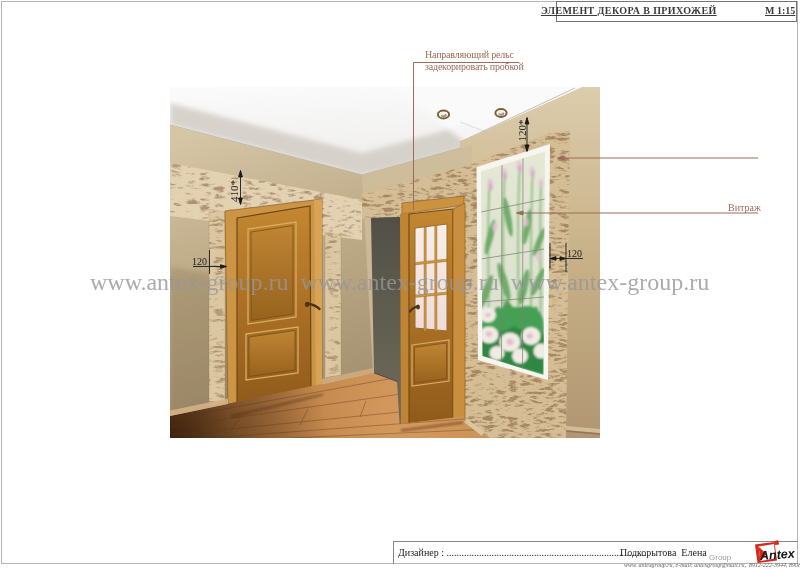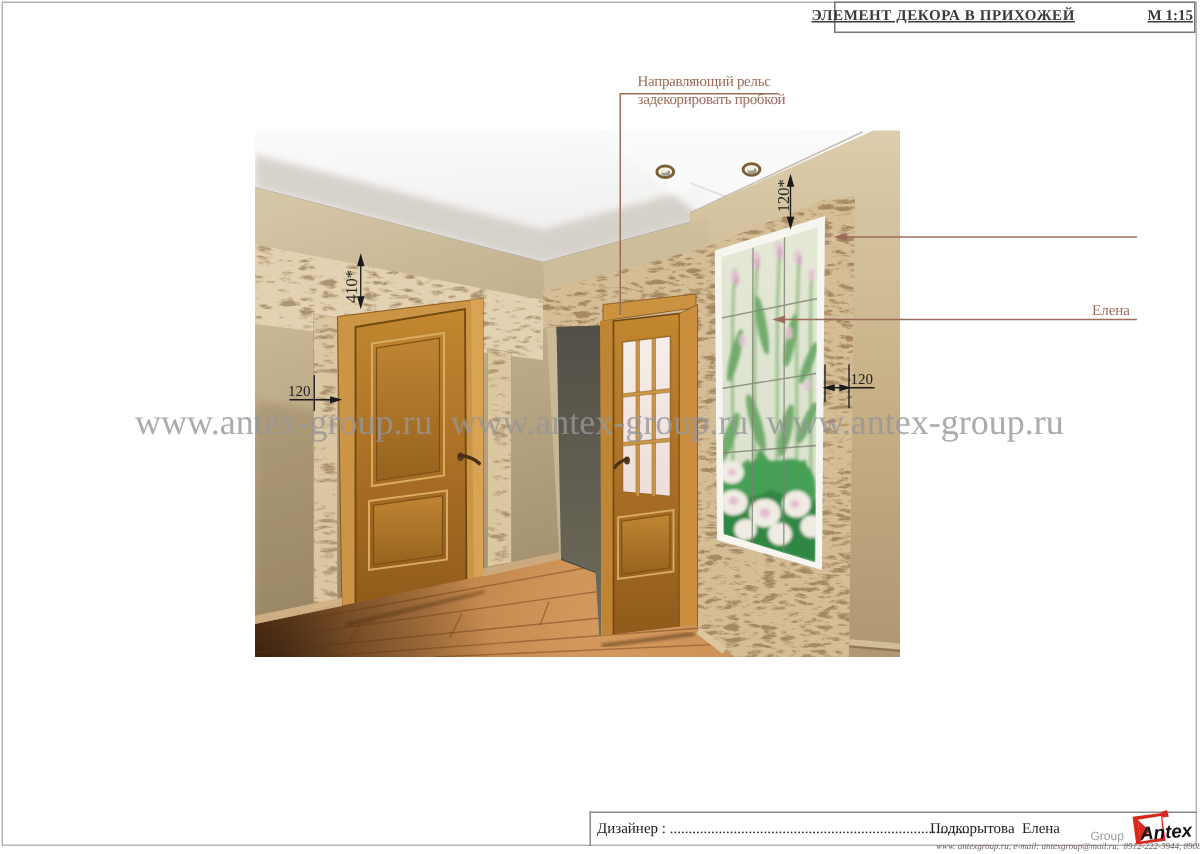--- a/index.html
+++ b/index.html
@@ -316,21 +316,21 @@
 <path d="M396,341 L430,344" stroke="#d6c29a" stroke-width="4" opacity="0.9"></path>
 <path d="M396,344 L430,347" stroke="rgba(90,60,35,0.35)" stroke-width="1.5"></path>
 </svg>
 </div>
 
 <div class="abs" style="left:90px;top:269px;font-size:24px;color:rgba(150,150,152,0.8);white-space:nowrap;z-index:30;">www.antex-group.ru&nbsp; www.antex-group.ru&nbsp; www.antex-group.ru</div>
 
 <div class="abs" style="left:425px;top:48.5px;font-size:10px;line-height:12.5px;letter-spacing:-0.2px;color:#9c6c5b;z-index:20;">Направляющий рельс<br>задекорировать пробкой</div>
 
 
-<div class="abs" style="left:728px;top:201.5px;font-size:10px;color:#9c6c5b;z-index:20;">Елена</div>
+<div class="abs" style="left:728px;top:201.5px;font-size:10px;color:#9c6c5b;z-index:20;">Витраж</div>
 
 <div class="abs" style="left:192px;top:255.5px;font-size:10px;color:#222;z-index:20;">120</div>
 
 <div class="abs" style="left:567px;top:247.5px;font-size:10px;color:#222;z-index:20;">120</div>
 
 <svg class="abs" style="left:0;top:0;z-index:19;" width="800" height="569" viewBox="0 0 800 569">
 
   <g stroke="#9c6c5b" stroke-width="1" fill="none">
     <polyline points="519,62.5 413.5,62.5 413.5,210"></polyline>
   </g>
@@ -383,17 +383,17 @@
 <svg class="abs" style="left:738px;top:539px;z-index:6;" width="60" height="27" viewBox="0 0 60 27">
   <g>
     <polygon points="17,5.5 36.5,3 39,21.5 19.5,24" fill="#d8281e"></polygon>
     <polygon points="20.5,7.5 36,5 37.5,19.5 22.5,22" fill="#fff"></polygon>
     <polygon points="20.5,7.5 28.5,15 22.5,22" fill="#d8281e"></polygon>
     <polygon points="36,2.5 40,1 41.2,5.5 37,6" fill="#d8281e"></polygon>
   </g>
   <text x="22" y="20.5" font-family="Liberation Sans, sans-serif" font-style="italic" font-weight="bold" font-size="12.5" fill="#141414" transform="rotate(-4 30 16)">Antex</text>
 </svg>
 
-<div class="abs" style="left:727px;top:553px;font-size:8px;color:#9c9c9c;font-family:'Liberation Sans',sans-serif;z-index:7;text-align:center;">Group</div>
+<div class="abs" style="left:709px;top:553px;font-size:8px;color:#9c9c9c;font-family:'Liberation Sans',sans-serif;z-index:7;text-align:center;">Group</div>
 
 <div class="abs" style="left:624px;top:562px;font-size:6px;font-style:italic;color:#6d5c5c;white-space:nowrap;z-index:5;">www. antexgroup.ru, e-mail: antexgroup@mail.ru,&nbsp; 8912-222-3944, 8908-915-9053</div>
 
 </div>
 
 </body></html>

